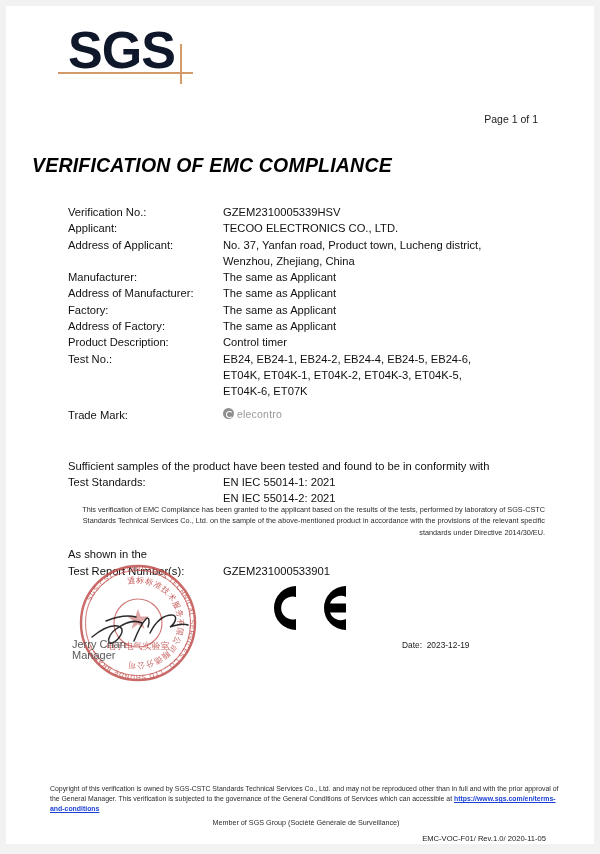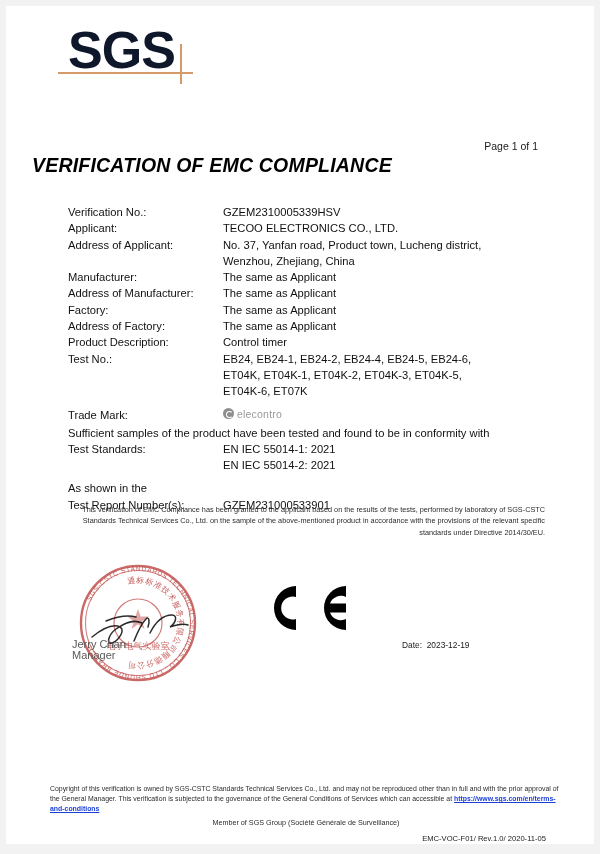--- a/index.html
+++ b/index.html
@@ -53,21 +53,20 @@
     width: 1.6px; height: 40px;
     background: #d49a6a;
   }
 
   
   .page-num {
     position: absolute;
     right: 56px; top: 107px;
     font-size: 10.5px;
     color: #1a1a1a;
-    margin-top: 27px;
   }
 
   
   .doc-title {
     position: absolute;
     left: 0; top: 148px;
     width: 100%;
     padding-left: 26px;
     font-size: 19.5px;
     font-weight: bold;
@@ -113,21 +112,21 @@
     border-radius: 50%;
     border: 1.2px solid #fff;
     border-right-color: transparent;
   }
   .tm-name {
     font-size: 10.5px;
     color: #5a5a5a;
     letter-spacing: 0.2px;
   }
 
-  .wide-line { line-height: 16.3px; }
+  .wide-line { line-height: 16.3px; margin-top: 33px; }
 
   
   .fineprint {
     position: absolute;
     left: 62px;
     width: 477px;
     font-size: 7.3px;
     line-height: 11.4px;
     color: #2b2b2b;
     text-align: right;

